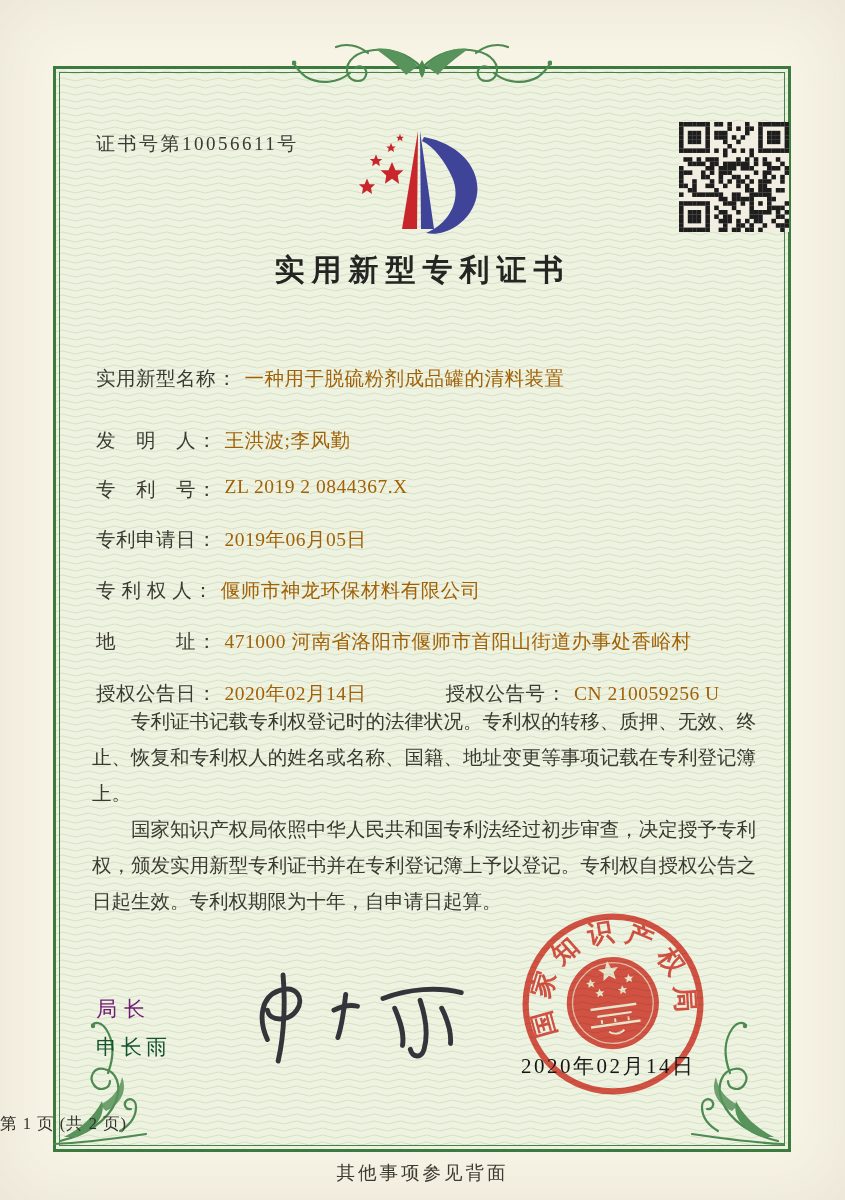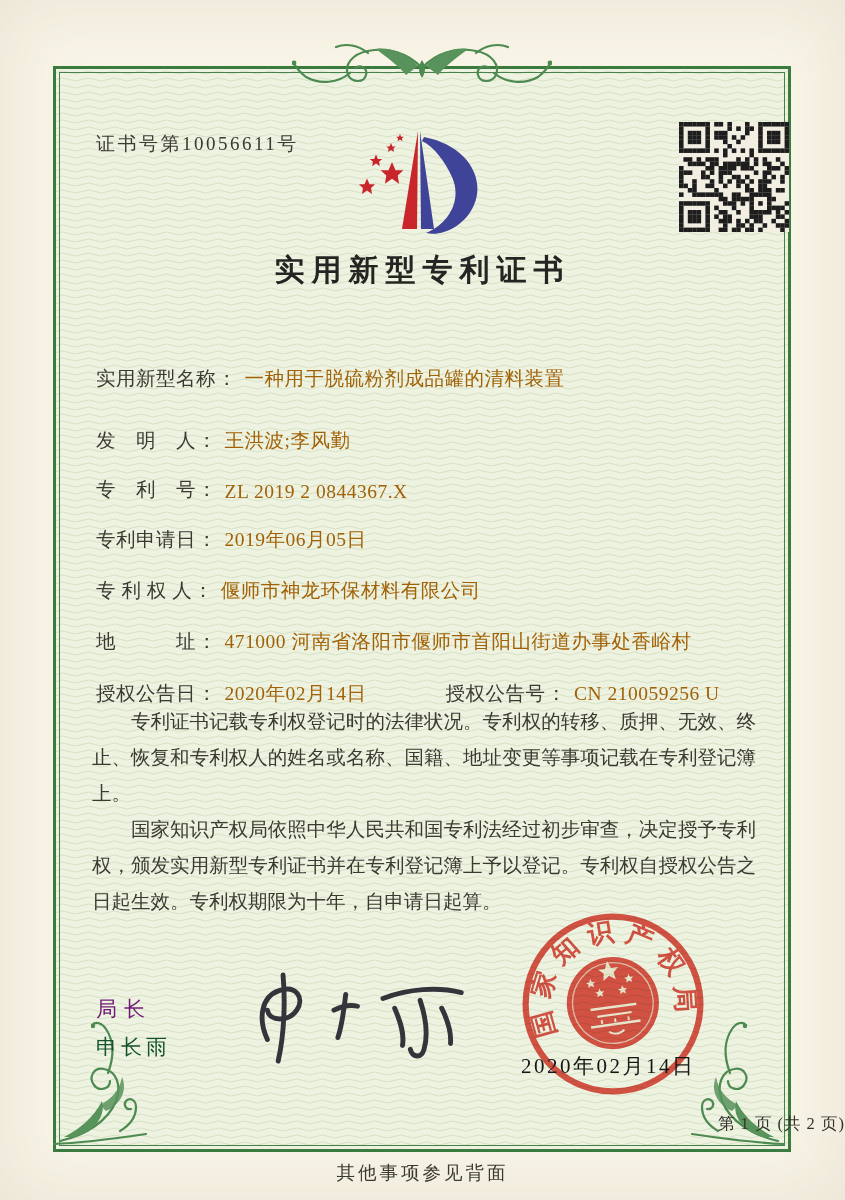--- a/index.html
+++ b/index.html
@@ -23,38 +23,38 @@
   .orn-br{left:686px;top:1013px;width:102px;height:135px;transform:scaleX(-1);}
 
   
   .cert-no{position:absolute;left:96px;top:131px;font-size:19px;letter-spacing:2.5px;color:#3a3a32;}
   .logo{position:absolute;left:344px;top:129px;width:140px;height:106px;}
   .qr{position:absolute;left:679px;top:122px;width:110px;height:110px;}
   .title{position:absolute;left:0;top:250px;width:845px;margin:0;text-align:center;
          font-size:30px;font-weight:700;letter-spacing:7px;color:#242422;}
 
   
-  .row{position:absolute;left:96px;display:flex;align-items:flex-end;font-size:19.5px;white-space:nowrap;}
+  .row{position:absolute;left:96px;display:flex;align-items:flex-start;font-size:19.5px;white-space:nowrap;}
   .r0{top:365px}.r1{top:427px}.r2{top:476px}.r3{top:526px}.r4{top:577px}.r5{top:628px}.r6{top:680px}
   .flabel{white-space:pre;color:#3a3a32;letter-spacing:.5px;}
   .colon{margin:0 2px 0 1px;color:#3a3a32;}
   .fvalue{margin-left:6px;color:#a16207;letter-spacing:.5px;}
   .pair2{margin-left:79px;display:flex;align-items:baseline;}
 
   
   .body-text{position:absolute;left:92px;top:704px;width:664px;}
   .body-text p{margin:0;font-size:19.5px;line-height:36px;text-indent:2em;text-align:justify;color:#3a3a30;}
 
   
   .officer-title{position:absolute;left:96px;top:995px;font-size:21px;letter-spacing:7px;color:#701a75;}
   .officer-name{position:absolute;left:96px;top:1033px;font-size:21px;letter-spacing:4px;color:#14532d;}
   .signature{position:absolute;left:238px;top:966px;width:235px;height:104px;}
   .seal{position:absolute;left:517px;top:908px;width:192px;height:192px;mix-blend-mode:multiply;opacity:.9;}
   .seal-date{position:absolute;left:521px;top:1052px;font-size:21px;letter-spacing:2.5px;color:#161616;}
-  .page-info{position:absolute;left:0;top:1113px;width:845px;text-align:right;font-size:16.5px;letter-spacing:1px;color:#33332c;}
+  .page-info{position:absolute;left:0;top:1113px;width:845px;text-align:left;font-size:16.5px;letter-spacing:1px;color:#33332c;}
   .back-note{position:absolute;left:0;top:1160px;width:845px;text-align:center;font-size:18.5px;letter-spacing:3px;color:#3a3a30;}
 </style>
 </head>
 <body>
 
 <div class="page">
 
   <div class="frame">
     <svg class="wave" preserveAspectRatio="none">
       <defs>

